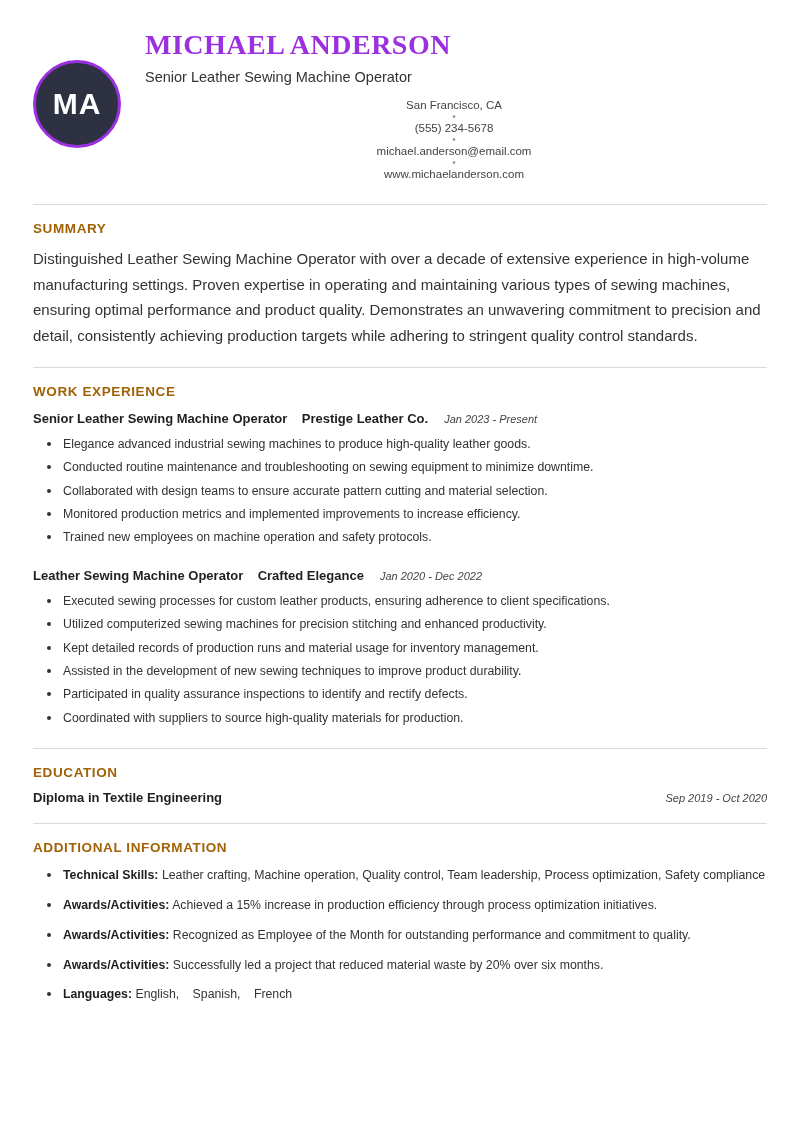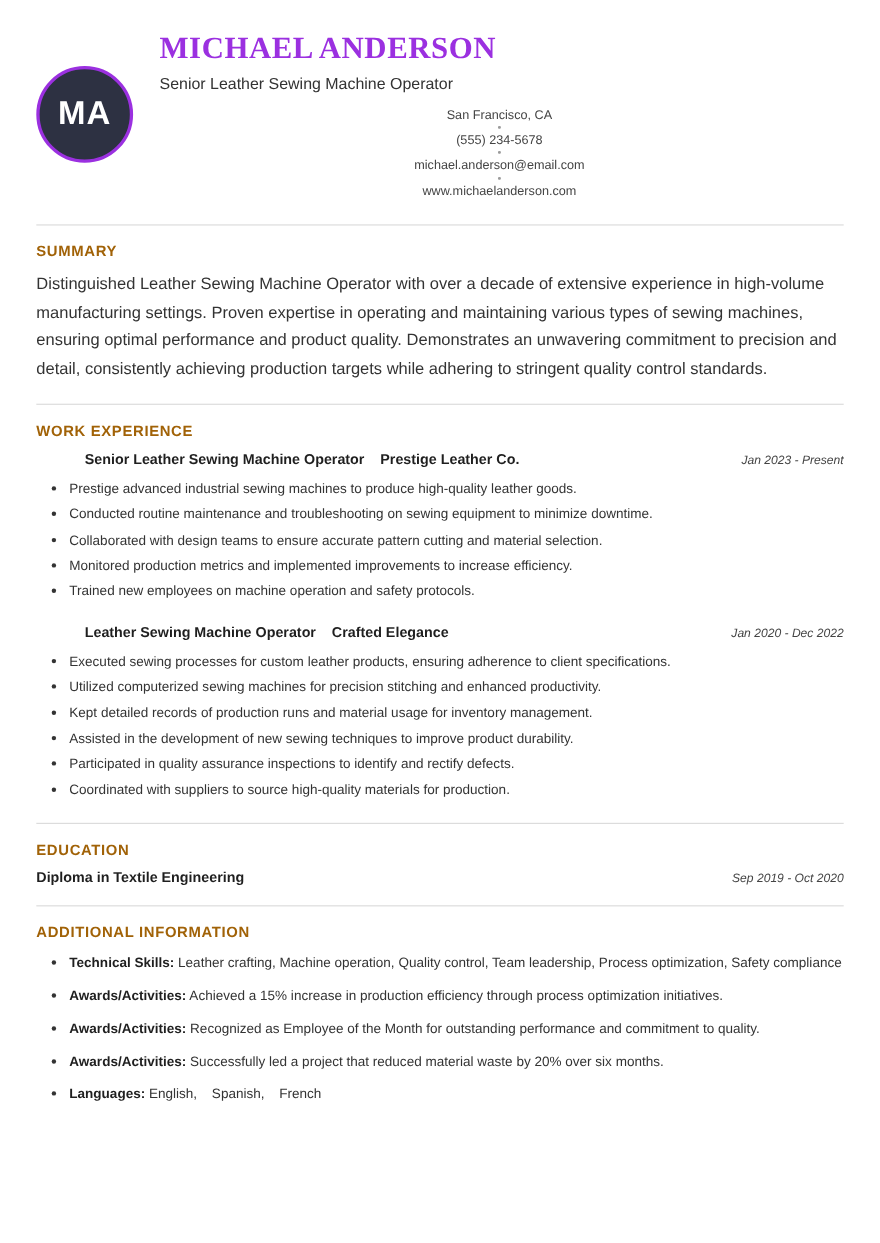--- a/index.html
+++ b/index.html
@@ -101,23 +101,22 @@
     color: #333;
     margin: 0;
     text-align: left;
   }
 
   
   .job { margin-bottom: 4px; }
   .job-head {
     display: flex;
     align-items: baseline;
-    justify-content: space-between;
+    justify-content: flex-start;
     margin-bottom: 6px;
-    margin-left: 44px;
   }
   .job-role {
     font-size: 13px;
     font-weight: bold;
     color: #1f1f1f;
   }
   .job-company {
     font-size: 13px;
     font-weight: bold;
     color: #1f1f1f;
@@ -237,21 +236,21 @@
 
     <div class="job">
       <div class="job-head">
         <div>
           <span class="job-role">Senior Leather Sewing Machine Operator</span>
           <span class="job-company">Prestige Leather Co.</span>
         </div>
         <div class="job-dates">Jan 2023 - Present</div>
       </div>
       <ul class="bullets">
-        <li>Prestige advanced industrial sewing machines to produce high-quality leather goods.</li>
+        <li>Elegance advanced industrial sewing machines to produce high-quality leather goods.</li>
         <li>Conducted routine maintenance and troubleshooting on sewing equipment to minimize downtime.</li>
         <li>Collaborated with design teams to ensure accurate pattern cutting and material selection.</li>
         <li>Monitored production metrics and implemented improvements to increase efficiency.</li>
         <li>Trained new employees on machine operation and safety protocols.</li>
       </ul>
     </div>
 
     <div class="job">
       <div class="job-head">
         <div>

